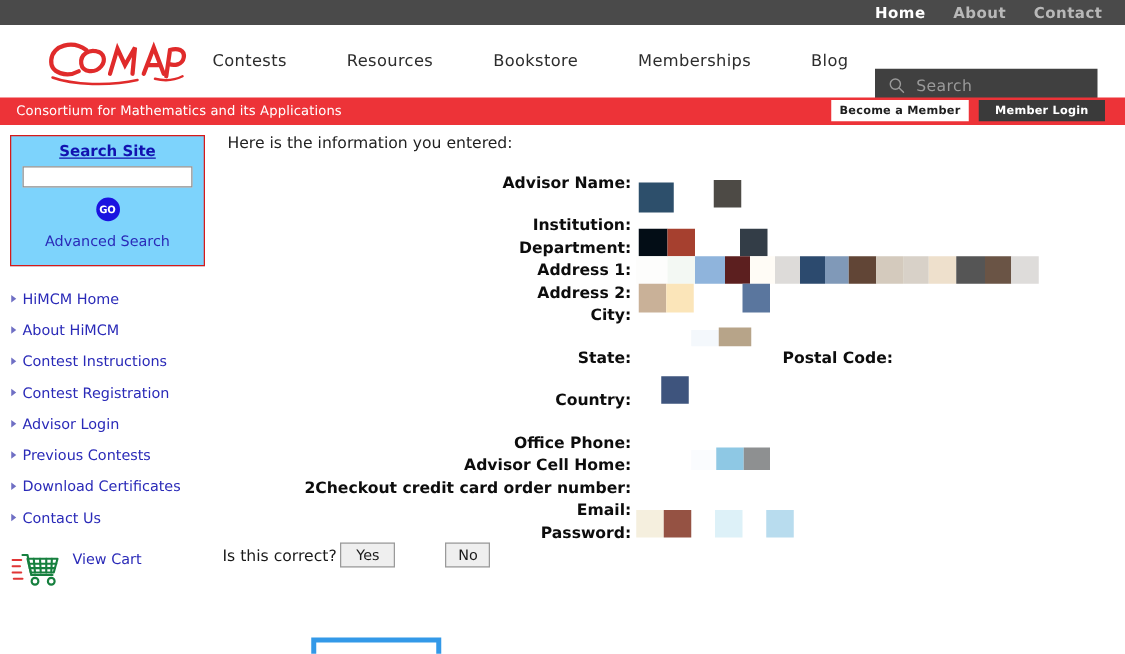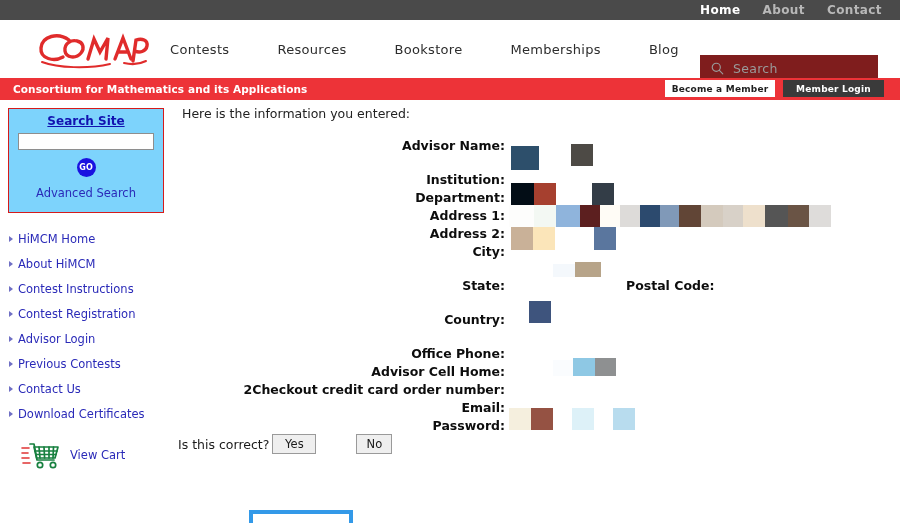--- a/index.html
+++ b/index.html
@@ -56,41 +56,41 @@
     margin-right: 48px;
     text-decoration: none;
     cursor: pointer;
     white-space: nowrap;
   }
 
   .search-box {
     position: absolute;
     left: 700px; top: 35px;
     width: 178px; height: 27px;
-    background: #7f1d1d;
+    background: #404040;
     display: flex;
     align-items: center;
     padding-left: 11px;
     cursor: text;
   }
   .search-ico { width: 13px; height: 13px; flex: 0 0 auto; }
   .search-ph { color: #9a9a9a; font-size: 12.5px; margin-left: 9px; letter-spacing: .3px; }
 
   
   .tagline-bar {
     height: 22px;
     background: #ed3338;
     display: flex;
     align-items: center;
     position: relative;
   }
   .tagline-text {
     color: #ffffff;
     font-size: 10.5px;
-    font-weight: bold;
+    font-weight: normal;
     letter-spacing: .1px;
     padding-left: 13px;
   }
   .tag-btn {
     position: absolute;
     top: 2px;
     height: 17px;
     font-size: 9px;
     font-weight: bold;
     letter-spacing: .2px;
@@ -148,22 +148,22 @@
   .bullet {
     width: 0; height: 0;
     border-left: 4px solid #6f6fc4;
     border-top: 3.5px solid transparent;
     border-bottom: 3.5px solid transparent;
     margin-right: 5px;
   }
   .nav-list-label { color: #2a2ab8; font-size: 11.5px; }
 
   .cart-row {
-    display: flex; align-items: center;
-    margin-top: 14px; padding-left: 21px;
+    display: flex; 
+    margin-top: 14px; padding-left: 9px;
     cursor: pointer;
   }
   .cart-label { color: #2a2ab8; font-size: 11.5px; margin-left: 7px; }
 
   
   .content { position: absolute; left: 178px; top: 0; right: 0; }
   .intro {
     color: #222222;
     font-size: 12.5px;
     padding-top: 6px;
@@ -301,25 +301,25 @@
       <div class="nav-list-item">
         <span class="bullet"></span>
         <span class="nav-list-label">Advisor Login</span>
       </div>
       <div class="nav-list-item">
         <span class="bullet"></span>
         <span class="nav-list-label">Previous Contests</span>
       </div>
       <div class="nav-list-item">
         <span class="bullet"></span>
+        <span class="nav-list-label">Download Certificates</span>
+      </div>
+      <div class="nav-list-item">
+        <span class="bullet"></span>
         <span class="nav-list-label">Contact Us</span>
-      </div>
-      <div class="nav-list-item">
-        <span class="bullet"></span>
-        <span class="nav-list-label">Download Certificates</span>
       </div>
     </div>
 
     <div class="cart-row">
       <svg width="42" height="30" viewBox="0 0 42 30">
         <g stroke="#e03535" stroke-width="1.6" stroke-linecap="round">
           <line x1="1" y1="8" x2="8" y2="8"></line>
           <line x1="1" y1="13" x2="7" y2="13"></line>
           <line x1="1" y1="18" x2="8" y2="18"></line>
           <line x1="2" y1="23" x2="9" y2="23"></line>

